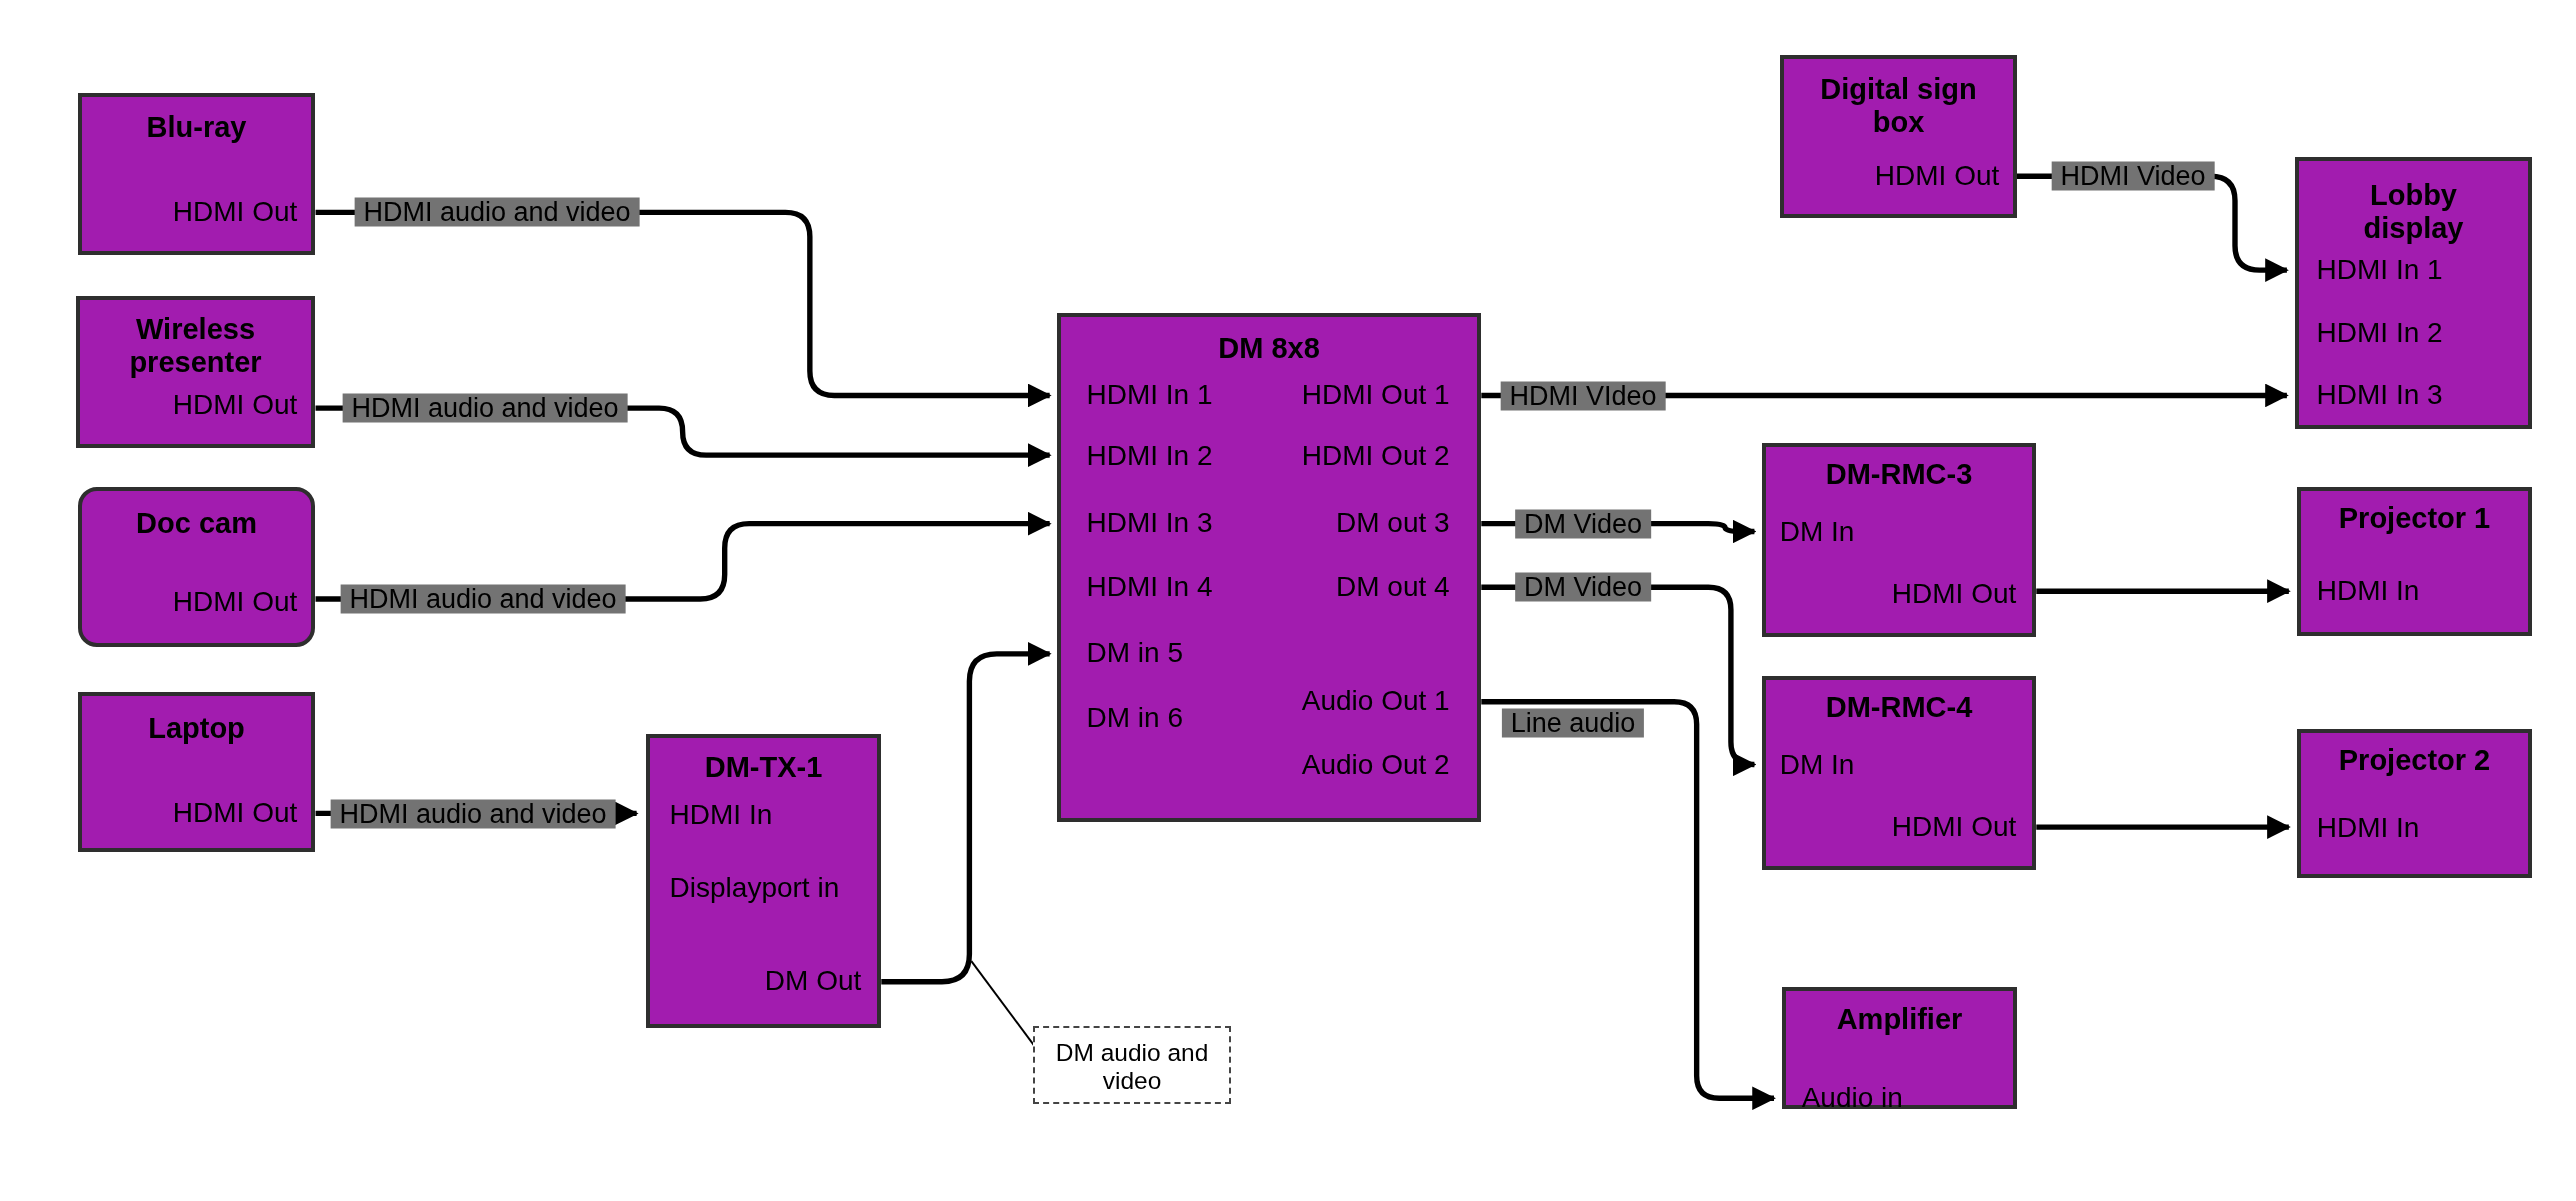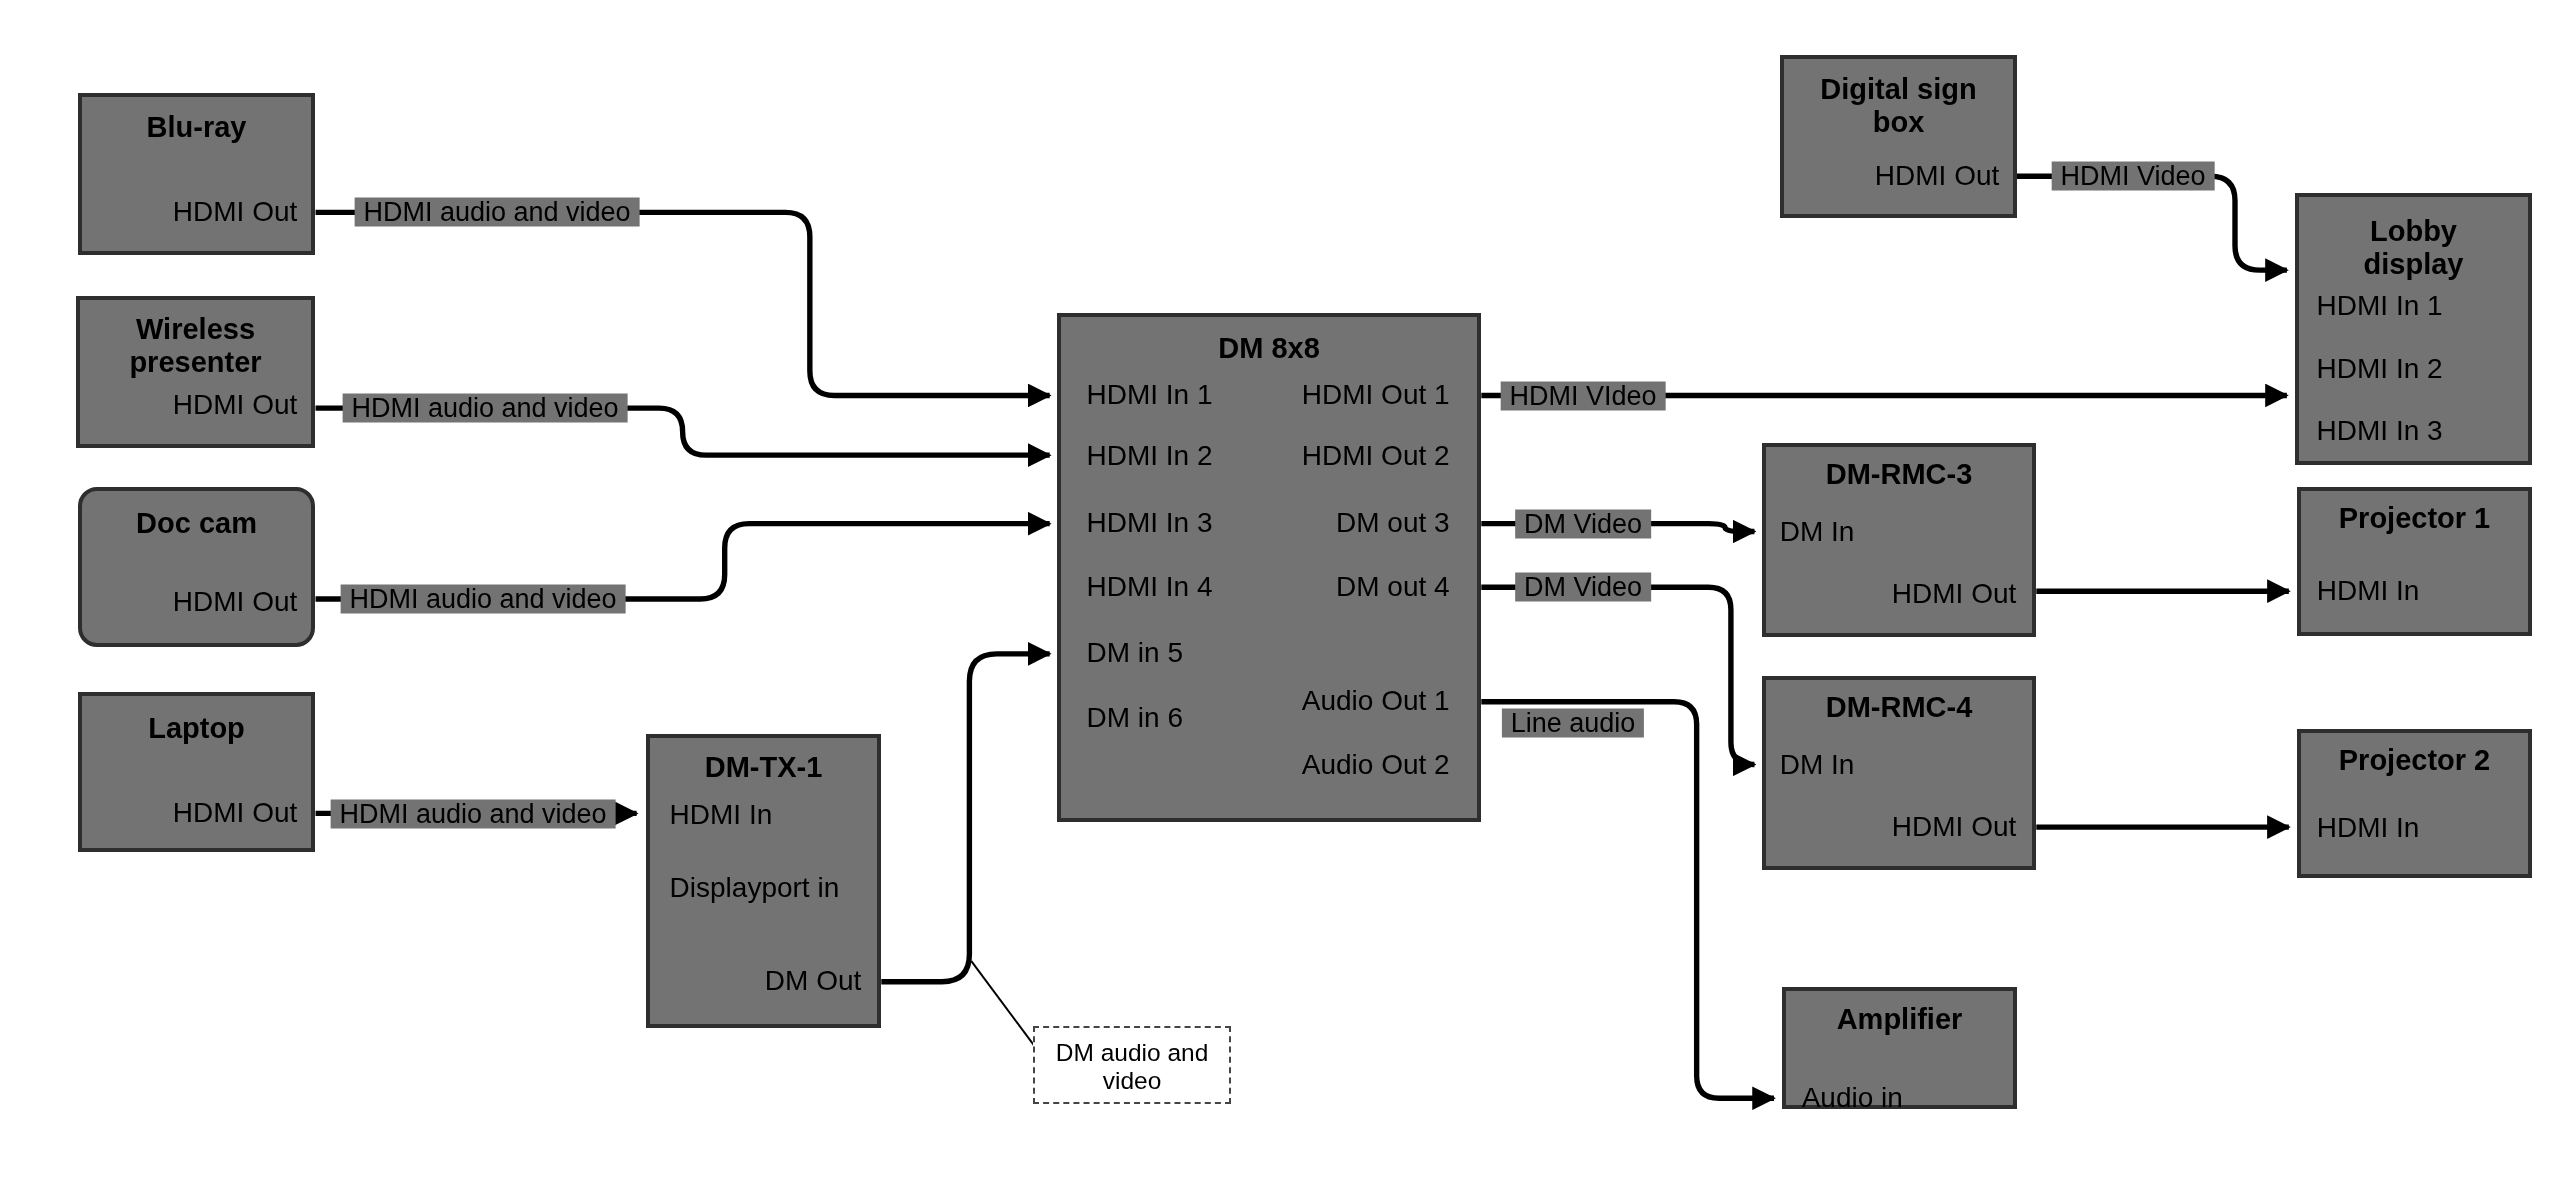--- a/index.html
+++ b/index.html
@@ -1,20 +1,20 @@
 <!DOCTYPE html>
 <html><head>
 <meta charset="utf-8">
 <style>
   html,body{margin:0;padding:0;background:#ffffff;}
   body{width:2576px;height:1201px;position:relative;overflow:hidden;
        font-family:"Liberation Sans",sans-serif;color:#000;}
   #canvas{position:absolute;left:0;top:0;width:2576px;height:1201px;background:#ffffff;}
   svg.wires{position:absolute;left:0;top:0;width:2576px;height:1201px;pointer-events:none;}
-  .node{position:absolute;background:#737373;border:4.9px solid #2e2e2e;box-sizing:border-box;}
+  .node{position:absolute;background:#a21caf;border:4.9px solid #2e2e2e;box-sizing:border-box;}
   .node-title{position:absolute;left:0;width:100%;text-align:center;font-weight:bold;
               font-size:29px;line-height:33px;white-space:pre-line;}
   .port{position:absolute;font-size:28px;line-height:29px;white-space:nowrap;}
   .port.p-left{text-align:left;}
   .port.p-right{text-align:right;}
   .edge-label{position:absolute;transform:translate(-50%,-50%);background:#737373;
               padding:0 8.8px;font-size:27px;line-height:29px;white-space:nowrap;}
   .note{position:absolute;background:#ffffff;border:2px dashed #444;box-sizing:border-box;
         font-size:24.5px;line-height:28px;text-align:center;white-space:pre-line;padding-top:10.8px;}
 </style>
@@ -89,21 +89,21 @@
     <div class="port p-right" style="right:27.4px;top:369px;">Audio Out 1</div>
     <div class="port p-right" style="right:27.4px;top:433px;">Audio Out 2</div>
   </div>
 
   <div class="node" style="left:1780px;top:55px;width:237px;height:163px;">
     <div class="node-title" style="top:13.7px;">Digital sign
 box</div>
     <div class="port p-right" style="right:13.7px;top:102px;">HDMI Out</div>
   </div>
 
-  <div class="node" style="left:2295px;top:157px;width:237px;height:272px;margin-top:36px;">
+  <div class="node" style="left:2295px;top:157px;width:237px;height:272px;">
     <div class="node-title" style="top:17.6px;">Lobby
 display</div>
     <div class="port p-left" style="left:17.6px;top:94px;">HDMI In 1</div>
     <div class="port p-left" style="left:17.6px;top:157px;">HDMI In 2</div>
     <div class="port p-left" style="left:17.6px;top:219px;">HDMI In 3</div>
   </div>
 
   <div class="node" style="left:1762px;top:443px;width:274px;height:194px;">
     <div class="node-title" style="top:10.8px;">DM-RMC-3</div>
     <div class="port p-left" style="left:13.7px;top:70px;">DM In</div>

